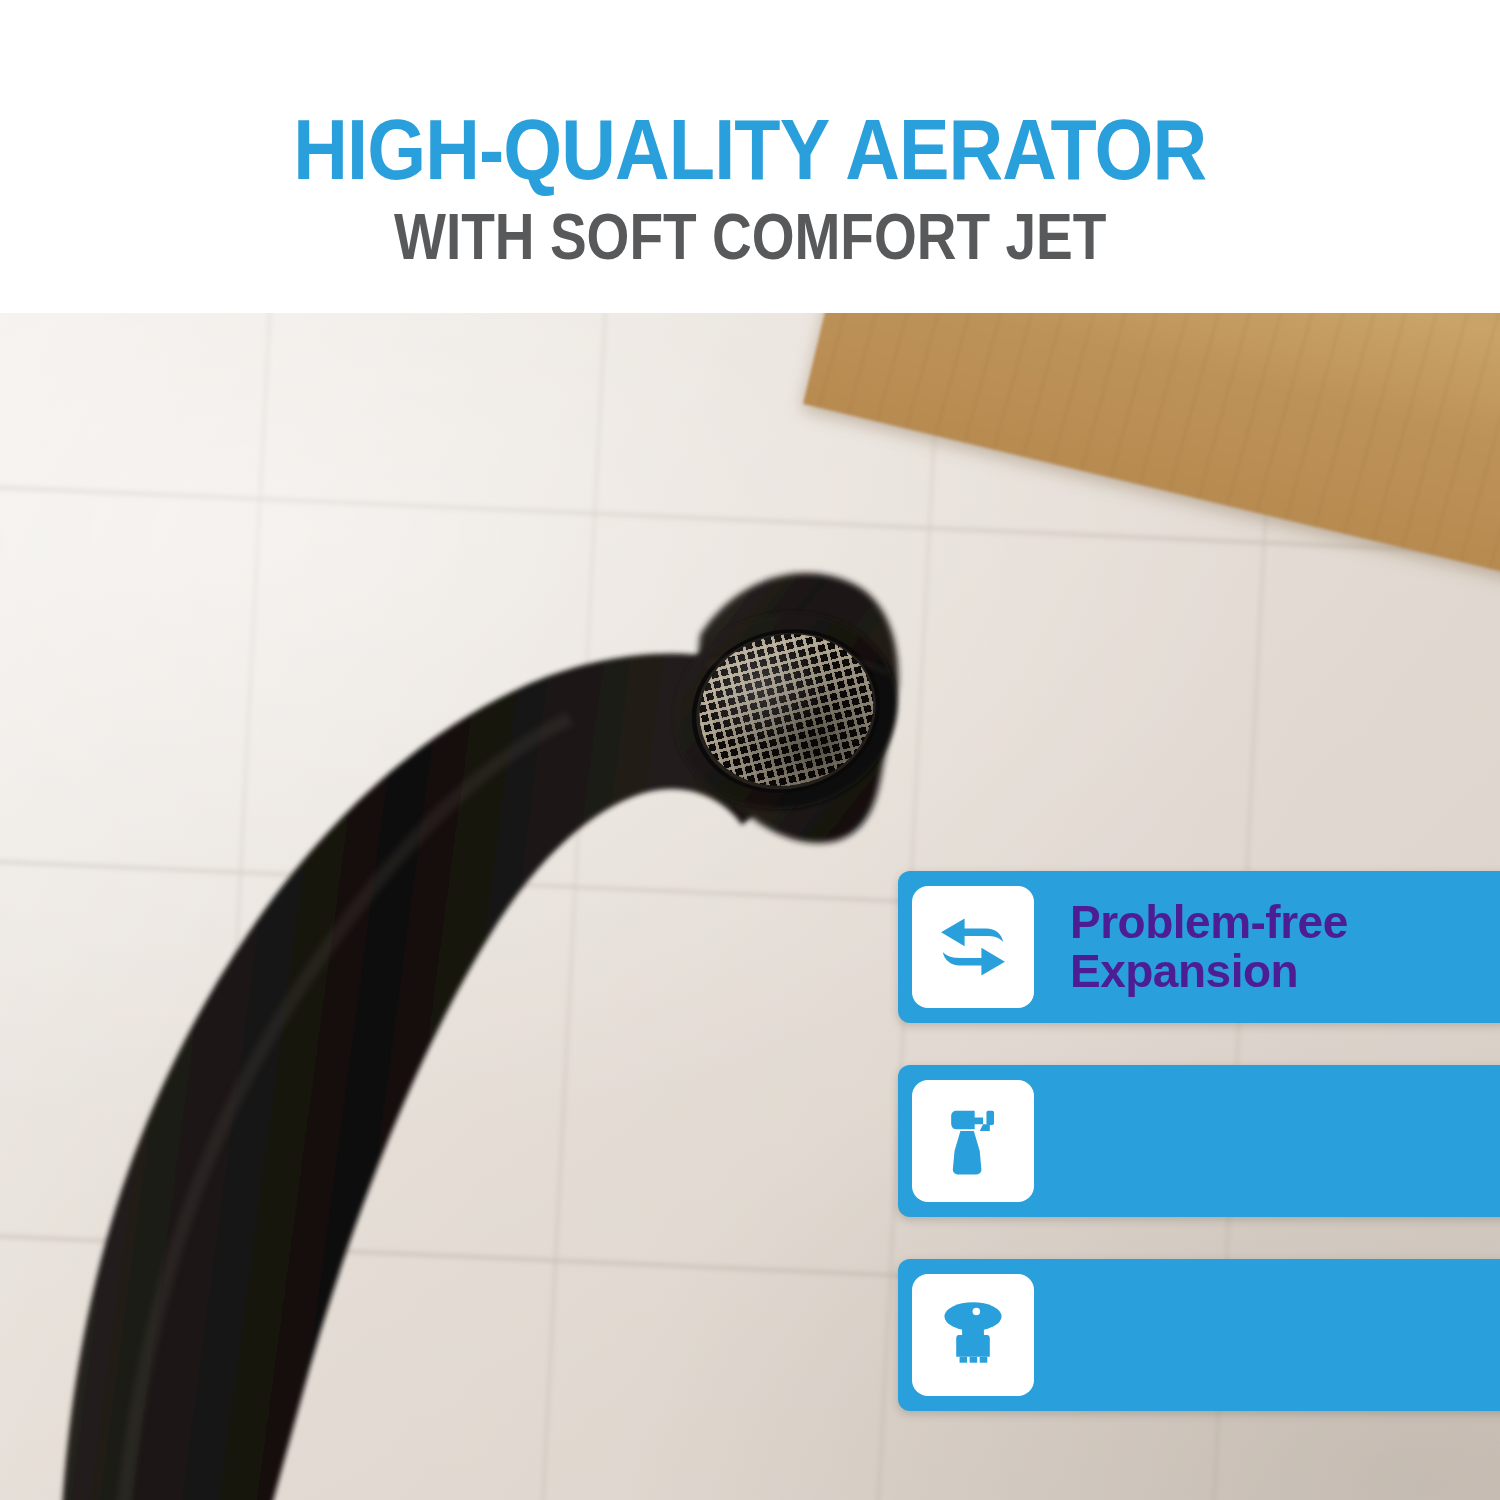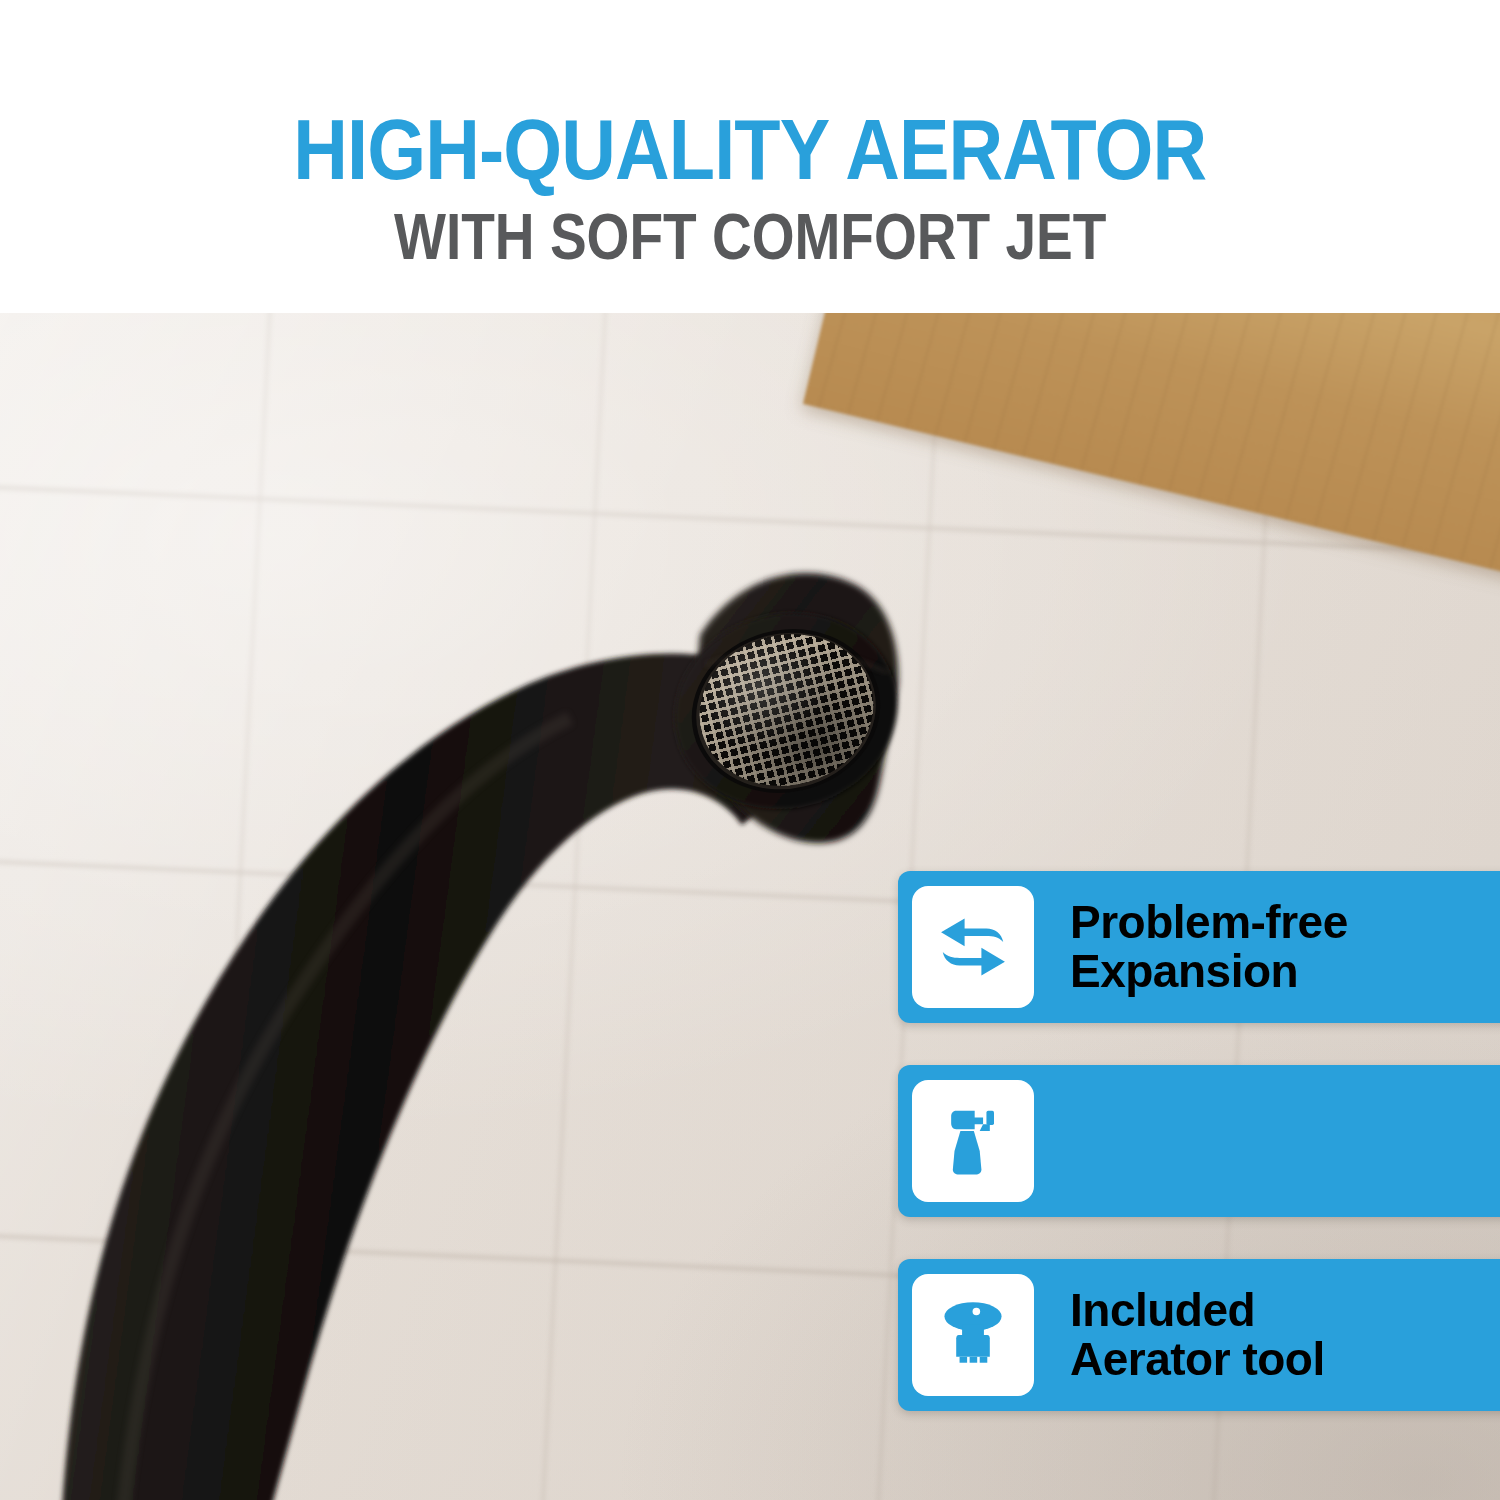--- a/index.html
+++ b/index.html
@@ -176,21 +176,21 @@
     margin-left:14px;
     background:#ffffff;
     border-radius:16px;
     display:flex;
     align-items:center;
     justify-content:center;
   }
   .badge-icon-tile svg { display:block; width:84px; height:84px; }
   .badge-label {
     margin-left:36px;
-    color:#000000;
+    color:#4c1d95;
     font-size:46px;
     line-height:1.06;
     font-weight:bold;
     letter-spacing:-0.5px;
     white-space:pre-line;
   }
 </style>
 </head>
 <body>
 
@@ -314,21 +314,19 @@
           <svg viewBox="0 0 100 100" aria-hidden="true">
             <ellipse cx="50" cy="28" rx="34" ry="17" fill="#29A0DB"></ellipse>
             <circle cx="54" cy="22" r="4.5" fill="#FFFFFF"></circle>
             <path fill="#29A0DB" d="M37,38 L63,38 L63,52 L37,52 Z"></path>
             <path fill="#29A0DB" d="M33,50 L67,50 C69,50 70,52 70,54 L70,76 L30,76 L30,54 C30,52 31,50 33,50 Z"></path>
             <rect fill="#29A0DB" x="34" y="76" width="9" height="7"></rect>
             <rect fill="#29A0DB" x="46" y="76" width="9" height="7"></rect>
             <rect fill="#29A0DB" x="58" y="76" width="9" height="7"></rect>
           </svg>
         </div>
-        <div class="badge-label">Included
-Aerator tool</div>
       </div>
 
     </div>
 
   </div>
 
 </div>
 
 </body></html>

